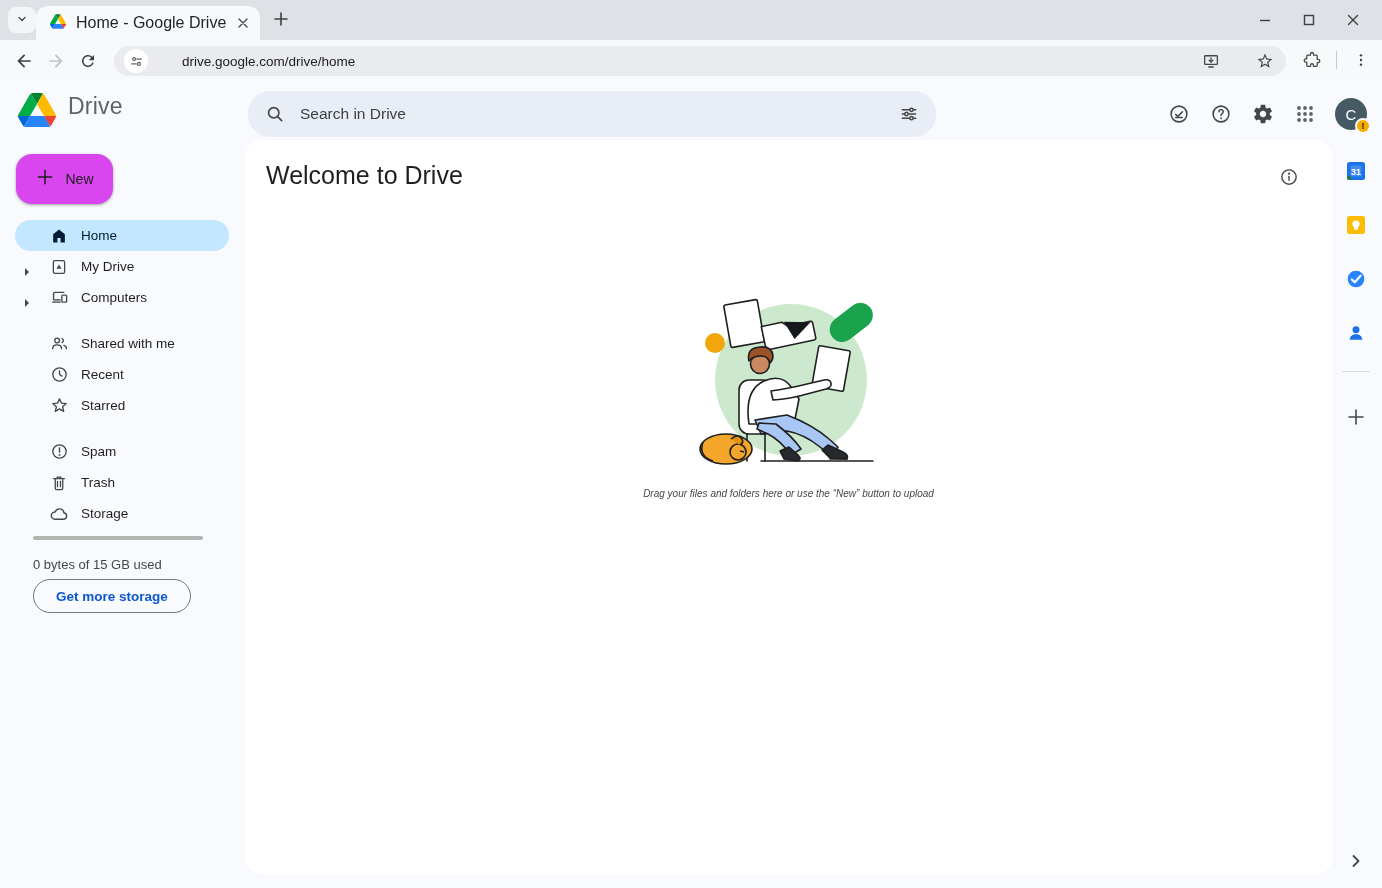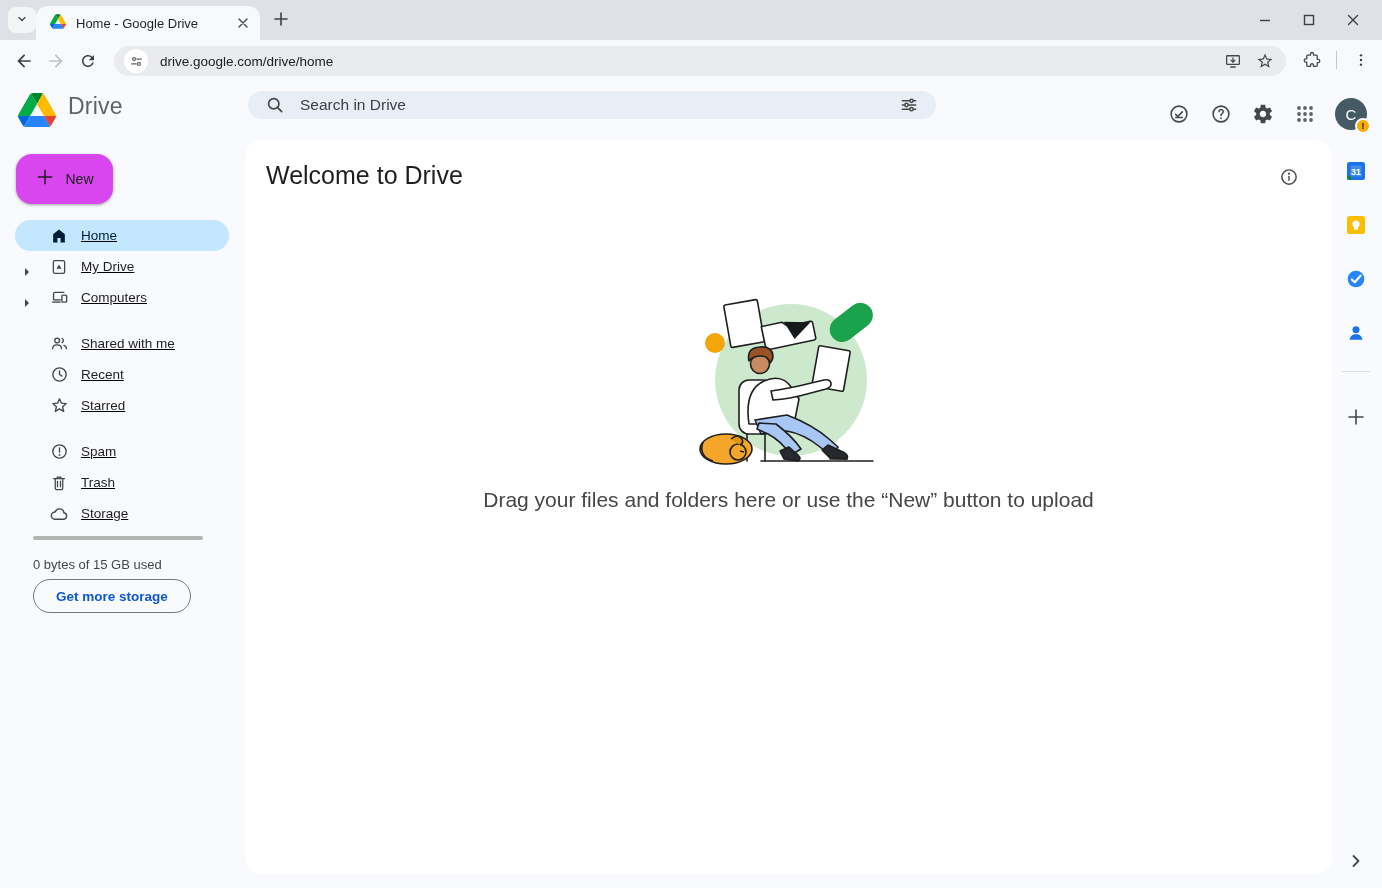--- a/index.html
+++ b/index.html
@@ -6,84 +6,84 @@
   html,body { width:1382px; height:888px; overflow:hidden; }
   body { font-family:"Liberation Sans","DejaVu Sans",sans-serif; background:#dee1e6; position:relative; }
   .abs { position:absolute; }
 
   
   .tabstrip { left:0; top:0; width:1382px; height:40px; background:#dee1e6; }
   .tabsearch-btn { left:8px; top:7px; width:28px; height:26px; border-radius:8px; background:rgba(255,255,255,.65);
                    display:flex; align-items:center; justify-content:center; cursor:pointer; }
   .tab { left:36px; top:6px; width:224px; height:34px; background:#f8f9fb; border-radius:12px 12px 0 0;
          display:flex; align-items:center; padding:0 8px 0 14px; }
-  .tab-title { font-size:13px; color:#1f2124; flex:1; margin-left:10px; white-space:nowrap; overflow:hidden; }
+  .tab-title { font-size:16px; color:#1f2124; flex:1; margin-left:10px; white-space:nowrap; overflow:hidden; }
   .tab-close { width:18px; height:18px; border-radius:50%; display:flex; align-items:center; justify-content:center; cursor:pointer; }
   .newtab-btn { left:268px; top:8px; width:26px; height:26px; border-radius:50%; display:flex; align-items:center; justify-content:center; cursor:pointer; }
   .wincontrols { right:6px; top:0; height:40px; display:flex; align-items:center; gap:14px; padding-right:8px; }
   .winbtn { width:30px; height:30px; display:flex; align-items:center; justify-content:center; cursor:pointer; }
 
   .toolbar { left:0; top:40px; width:1382px; height:41px; background:#f8f9fb; display:flex; align-items:center; }
   .navbtn { width:32px; height:32px; border-radius:50%; display:flex; align-items:center; justify-content:center; cursor:pointer; }
   .toolbar .gap { width:4px; }
   .omnibox { left:114px; top:46px; width:1172px; height:30px; background:#e9ebef; border-radius:15px;
-             display:flex; align-items:center; padding:0 8px; }
+             display:flex; align-items:center; padding:0 8px;gap:22px; }
   .siteinfo { width:24px; height:24px; background:#fff; border-radius:50%; display:flex; align-items:center; justify-content:center; margin-left:2px; cursor:pointer; }
   .url { font-size:13.5px; color:#202124; margin-left:12px; flex:1; }
   .omni-ic { width:26px; height:26px; display:flex; align-items:center; justify-content:center; cursor:pointer; margin-left:6px; }
   .tb-right { position:absolute; left:1296px; top:44px; display:flex; align-items:center; }
   .tb-right .sep { width:1px; height:18px; background:#c4c7cc; margin:0 8px; }
 
   
   .app { left:0; top:81px; width:1382px; height:807px; background:#f8fafd; }
 
   .brand { left:18px; top:12px; display:flex; align-items:flex-start; gap:12px; }
   .brand-name { font-size:23px; color:#5f6368; letter-spacing:.2px; }
 
-  .searchbar { left:248px; top:10px; width:688px; height:28px; background:#e9eef6; border-radius:22px;
+  .searchbar { left:248px; top:10px; width:688px; height:46px; background:#e9eef6; border-radius:22px;
                display:flex; align-items:center; padding:0 10px; }
   .searchbar input { flex:1; border:none; outline:none; background:transparent; font-size:15.5px; color:#1f1f1f;
                      font-family:"Liberation Sans","DejaVu Sans",sans-serif; margin-left:8px; }
   .searchbar input::placeholder { color:#3c4043; opacity:1; }
   .round-ic { width:40px; height:40px; border-radius:50%; display:flex; align-items:center; justify-content:center; cursor:pointer; }
 
   .hdr-icons { left:1159px; top:13px; display:flex; align-items:center; gap:2px; }
   .avatar { position:relative; width:32px; height:32px; margin-left:8px; border-radius:50%; background:#455a64; color:#fff;
             font-size:15px; display:flex; align-items:center; justify-content:center; cursor:pointer; }
   .avatar-badge { position:absolute; right:-4px; bottom:-4px; width:16px; height:16px; border-radius:50%;
                   background:#f9ab00; border:2px solid #f8fafd; color:#202124; font-size:9px; font-weight:bold;
                   display:flex; align-items:center; justify-content:center; }
 
   
   .sidebar { left:0; top:59px; width:245px; height:748px; }
   .new-btn { position:absolute; left:16px; top:14px; width:97px; height:50px; background:#d946ef; border-radius:16px;
              box-shadow:0 1px 2px rgba(60,64,67,.3), 0 1px 3px 1px rgba(60,64,67,.15);
              display:flex; align-items:center; justify-content:center; gap:10px; cursor:pointer; }
   .new-btn span.lbl { font-size:14px; color:#1f1f1f; font-weight:500; }
-  .navlist { position:absolute; left:15px; top:80px; width:214px;text-decoration:underline; }
+  .navlist { position:absolute; left:15px; top:80px; width:214px; }
   .nav-item { position:relative; height:31px; border-radius:16px; display:flex; align-items:center; padding-left:34px; cursor:pointer; }
   .nav-item .caret { position:absolute; left:8px; top:11px; }
   .nav-item .nicon { width:20px; height:20px; display:flex; align-items:center; justify-content:center; margin-right:12px; }
   .nav-item .nlabel { font-size:13.5px; color:#1f1f1f; }
   .nav-item.selected { background:#c2e7ff; }
   .nav-item.selected .nlabel { color:#001d35; }
   .nav-gap { height:15px; }
   .storage-bar { position:absolute; left:33px; top:396px; width:170px; height:4px; border-radius:2px; background:#b2b5b2; }
   .storage-text { position:absolute; left:33px; top:409px; font-size:13px; color:#444746;margin-top:8px; }
   .more-storage { position:absolute; left:33px; top:439px; height:34px; padding:0 22px; border:1px solid #747775;
                   border-radius:17px; background:transparent; color:#0b57d0; font-size:13.5px; font-weight:bold;
                   font-family:"Liberation Sans","DejaVu Sans",sans-serif; display:flex; align-items:center; cursor:pointer; }
 
   
   .card { left:245px; top:59px; width:1087px; height:734px; background:#fff; border-radius:16px; }
   .card h1 { position:absolute; left:21px; top:21px; font-size:25px; font-weight:400; color:#1f1f1f; }
   .info-btn { position:absolute; left:1028px; top:21px; width:32px; height:32px; border-radius:50%;
               display:flex; align-items:center; justify-content:center; cursor:pointer; }
   .empty { position:absolute; left:0; top:150px; width:1087px; display:flex; flex-direction:column; align-items:center; }
-  .hint { margin-top:14px; font-size:21px; color:#444746; }
+  .hint { margin-top:14px; font-size:10px; color:#444746;font-style:italic; }
 
   
   .panel-ic { width:36px; height:36px; display:flex; align-items:center; justify-content:center; cursor:pointer; position:absolute; left:1338px; }
   .panel-sep { position:absolute; left:1342px; width:28px; height:1px; background:#dadce0; top:290px; }
 </style>
 </head>
 <body>
 
 <div class="abs tabstrip">
   <div class="abs tabsearch-btn">

